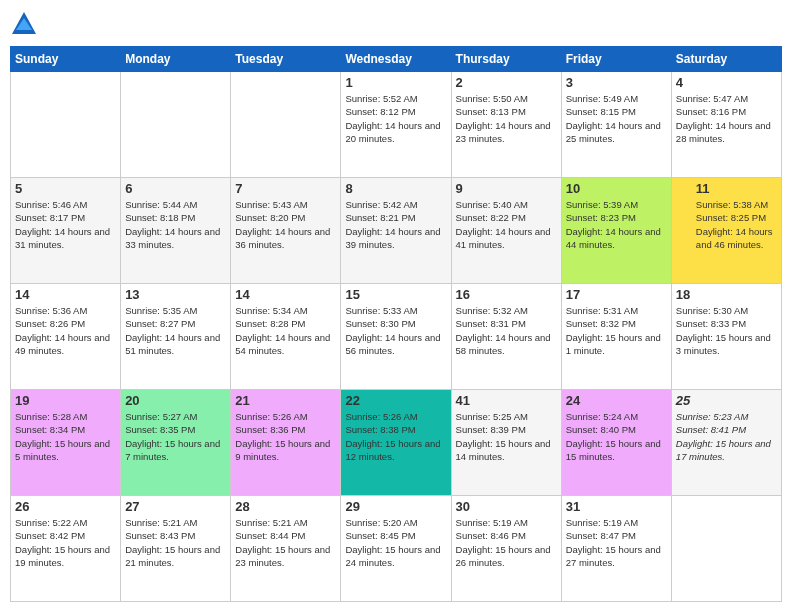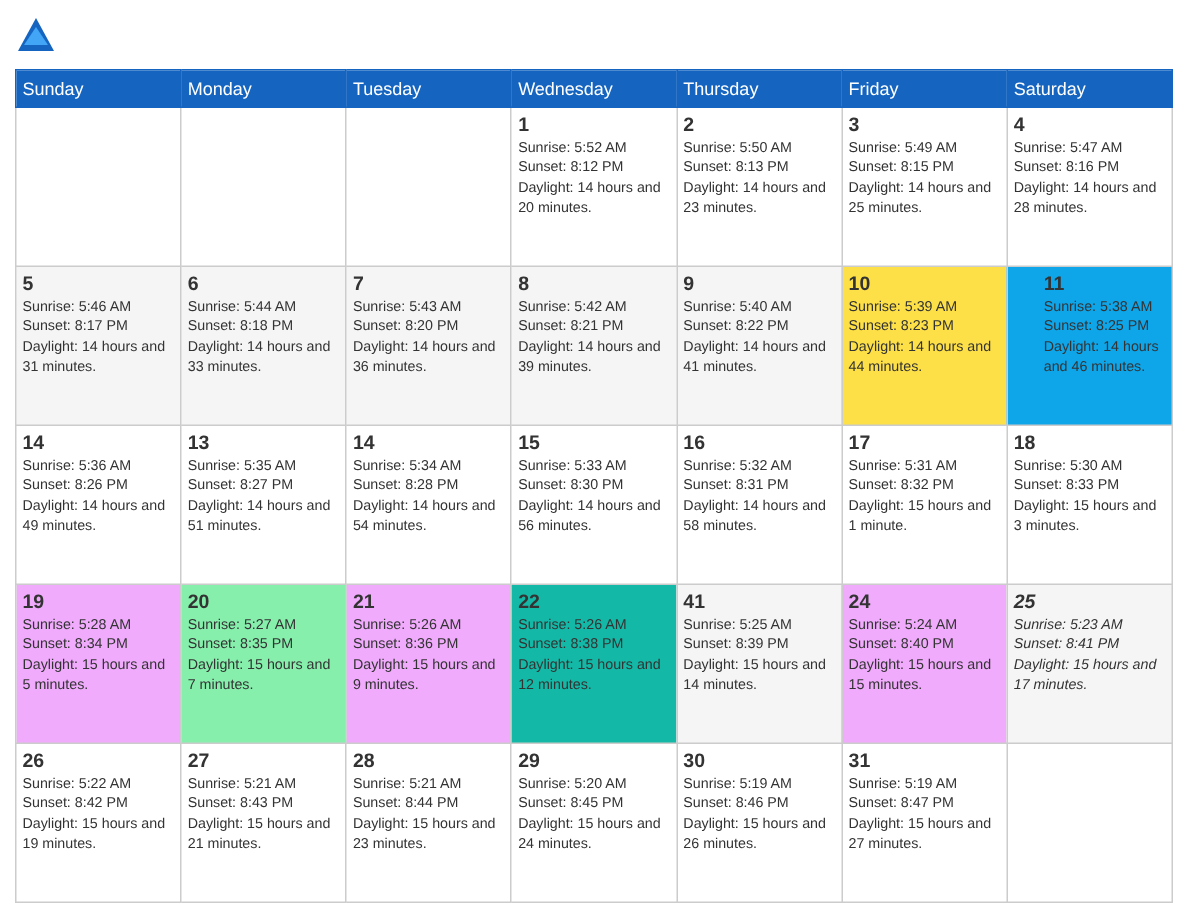--- a/index.html
+++ b/index.html
@@ -63,21 +63,21 @@
       flex: 1;
       border: 1px solid #ccc;
       border-collapse: collapse;
       width: 100%;
       table-layout: fixed;
     }
     .calendar th {
       background: #1565C0;
       color: #fff;
       font-size: 12px;
-      font-weight: normal;
+      font-weight: bold;
       padding: 5px 4px;
       text-align: left;
       border: 1px solid #1565C0;
     }
     .calendar td {
       border: 1px solid #ccc;
       vertical-align: top;
       padding: 3px 4px;
       font-size: 10px;
       color: #333;
@@ -151,22 +151,22 @@
           <td><span class="day-num">2</span><span class="day-info">Sunrise: 5:50 AM<br>Sunset: 8:13 PM<br>Daylight: 14 hours and 23 minutes.</span></td>
           <td><span class="day-num">3</span><span class="day-info">Sunrise: 5:49 AM<br>Sunset: 8:15 PM<br>Daylight: 14 hours and 25 minutes.</span></td>
           <td><span class="day-num">4</span><span class="day-info">Sunrise: 5:47 AM<br>Sunset: 8:16 PM<br>Daylight: 14 hours and 28 minutes.</span></td>
         </tr>
         <tr>
           <td style="background: rgb(245, 245, 245);"><span class="day-num">5</span><span class="day-info">Sunrise: 5:46 AM<br>Sunset: 8:17 PM<br>Daylight: 14 hours and 31 minutes.</span></td>
           <td style="background: rgb(245, 245, 245);"><span class="day-num">6</span><span class="day-info">Sunrise: 5:44 AM<br>Sunset: 8:18 PM<br>Daylight: 14 hours and 33 minutes.</span></td>
           <td style="background: rgb(245, 245, 245);"><span class="day-num">7</span><span class="day-info">Sunrise: 5:43 AM<br>Sunset: 8:20 PM<br>Daylight: 14 hours and 36 minutes.</span></td>
           <td style="background: rgb(245, 245, 245);"><span class="day-num">8</span><span class="day-info">Sunrise: 5:42 AM<br>Sunset: 8:21 PM<br>Daylight: 14 hours and 39 minutes.</span></td>
           <td style="background: rgb(245, 245, 245);"><span class="day-num">9</span><span class="day-info">Sunrise: 5:40 AM<br>Sunset: 8:22 PM<br>Daylight: 14 hours and 41 minutes.</span></td>
-          <td style="background: #fde047;"><span class="day-num">10</span><span class="day-info">Sunrise: 5:39 AM<br>Sunset: 8:23 PM<br>Daylight: 14 hours and 44 minutes.</span></td>
-          <td style="background: #0ea5e9; padding-left: 24px;"><span class="day-num">11</span><span class="day-info">Sunrise: 5:38 AM<br>Sunset: 8:25 PM<br>Daylight: 14 hours and 46 minutes.</span></td>
+          <td style="background: #bef264;"><span class="day-num">10</span><span class="day-info">Sunrise: 5:39 AM<br>Sunset: 8:23 PM<br>Daylight: 14 hours and 44 minutes.</span></td>
+          <td style="background: #fde047; padding-left: 24px;"><span class="day-num">11</span><span class="day-info">Sunrise: 5:38 AM<br>Sunset: 8:25 PM<br>Daylight: 14 hours and 46 minutes.</span></td>
         </tr>
         <tr>
           <td><span class="day-num">14</span><span class="day-info">Sunrise: 5:36 AM<br>Sunset: 8:26 PM<br>Daylight: 14 hours and 49 minutes.</span></td>
           <td><span class="day-num">13</span><span class="day-info">Sunrise: 5:35 AM<br>Sunset: 8:27 PM<br>Daylight: 14 hours and 51 minutes.</span></td>
           <td><span class="day-num">14</span><span class="day-info">Sunrise: 5:34 AM<br>Sunset: 8:28 PM<br>Daylight: 14 hours and 54 minutes.</span></td>
           <td><span class="day-num">15</span><span class="day-info">Sunrise: 5:33 AM<br>Sunset: 8:30 PM<br>Daylight: 14 hours and 56 minutes.</span></td>
           <td><span class="day-num">16</span><span class="day-info">Sunrise: 5:32 AM<br>Sunset: 8:31 PM<br>Daylight: 14 hours and 58 minutes.</span></td>
           <td><span class="day-num">17</span><span class="day-info">Sunrise: 5:31 AM<br>Sunset: 8:32 PM<br>Daylight: 15 hours and 1 minute.</span></td>
           <td><span class="day-num">18</span><span class="day-info">Sunrise: 5:30 AM<br>Sunset: 8:33 PM<br>Daylight: 15 hours and 3 minutes.</span></td>
         </tr>

